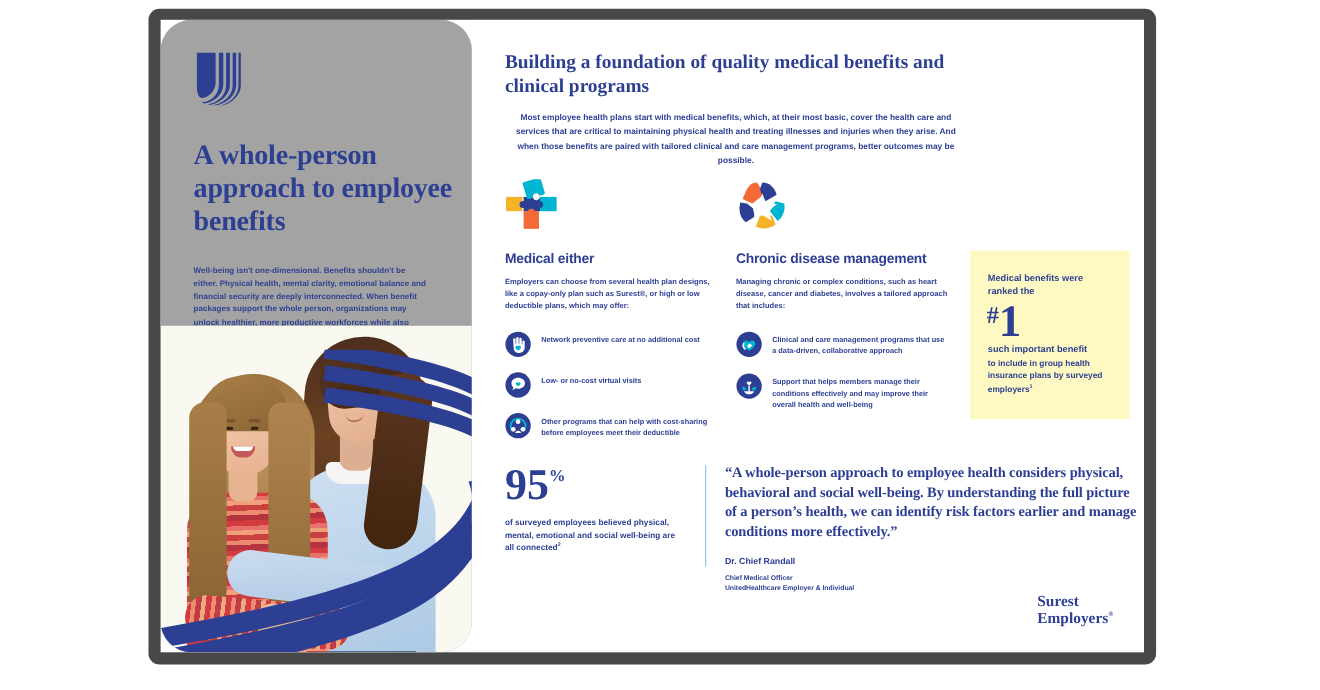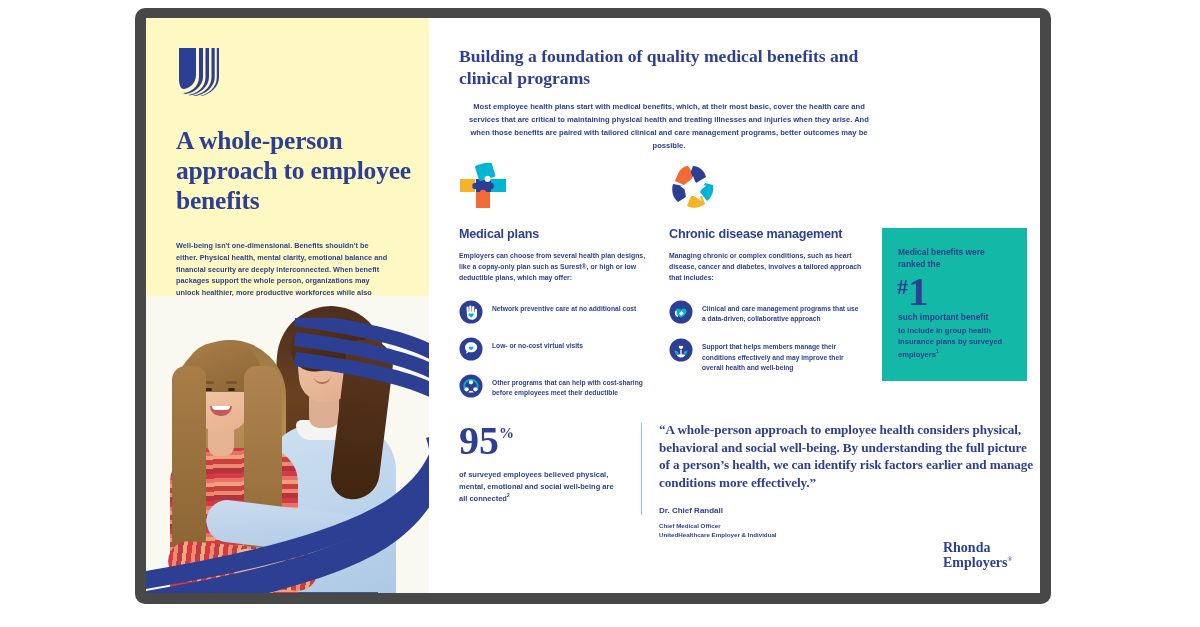--- a/index.html
+++ b/index.html
@@ -19,21 +19,21 @@
     background: #484848;
     border-radius: 10px;
     padding: 10px 11px 11px 11px;
   }
 
   #page { position: relative; width: 100%; height: 100%; background: #ffffff; overflow: hidden; display: flex; }
 
   
   #left-panel {
     position: relative; width: 283px; height: 100%;
-    background: #fef9c3; overflow: hidden; flex: none;
+    background: #a3a3a3; overflow: hidden; flex: none; border-radius: 28px;
   }
 
   #uhc-shield { position: absolute; left: 31px; top: 28px; width: 42px; height: 50px; }
 
   #left-title {
     position: absolute; left: 30px; top: 108px; width: 238px;
     font-family: "Liberation Serif", serif;
     font-weight: bold; font-size: 25.5px; line-height: 1.18;
     color: #2d3f92; letter-spacing: -0.2px;
   }
@@ -131,21 +131,21 @@
   .col-desc { font-size: 6.9px; line-height: 1.62; color: #2d3f92; font-weight: 600; }
 
   .bullets { margin-top: 16px; }
   .bullet { display: flex; align-items: flex-start; margin-bottom: 13px; }
   .bullet-icon { width: 24px; height: 24px; flex: none; margin-right: 9px; }
   .bullet-text { font-size: 6.7px; line-height: 1.6; color: #2d3f92; font-weight: 600; padding-top: 4px; }
 
   
   #callout {
     position: absolute; left: 453px; top: 210px; width: 145px; height: 153px;
-    background: #14b8a6; padding: 18px 14px 0 16px;
+    background: #fef9c3; padding: 18px 14px 0 16px;
   }
   .callout-top { font-size: 8.4px; font-weight: bold; line-height: 1.48; color: #2d3f92; }
   .callout-number {
     font-family: "Liberation Serif", serif; font-weight: bold;
     color: #2d3f92; line-height: 0.9; margin: 2px 0 1px -1px;
     display: flex; align-items: flex-start;
   }
   .callout-hash { font-size: 22px; line-height: 1; padding-top: 3px; }
   .callout-one { font-size: 41px; line-height: 0.92; }
   .callout-mid { font-size: 8.4px; font-weight: bold; color: #2d3f92; margin-top: 1px; }
@@ -256,21 +256,21 @@
             <rect x="17" y="16" width="15" height="13" fill="#2d3f92"></rect>
             <circle cx="24" cy="16" r="3.4" fill="#2d3f92"></circle>
             <circle cx="16.5" cy="23" r="3.2" fill="#2d3f92"></circle>
             <circle cx="31.5" cy="23" r="3.2" fill="#2d3f92"></circle>
             <circle cx="24" cy="30" r="3.2" fill="#f26a35"></circle>
             <g transform="rotate(-17 27 9)">
               <rect x="18" y="0" width="17" height="16" rx="1.5" fill="#00b5d1"></rect>
               <circle cx="26.5" cy="16" r="3.1" fill="#faf9f1"></circle>
             </g>
           </svg>
-          <div class="col-title">Medical plans</div>
+          <div class="col-title">Medical either</div>
           <div class="col-desc">Employers can choose from several health plan designs, like a copay-only plan such as Surest®, or high or low deductible plans, which may offer:</div>
 
           <div class="bullets">
             <div class="bullet">
               <svg class="bullet-icon" viewBox="0 0 24 24">
                 <circle cx="12" cy="12" r="11.5" fill="#2d3f92"></circle>
                 <path d="M7.5 7.5a1.1 1.1 0 0 1 2.2 0v4h.6v-5a1.1 1.1 0 0 1 2.2 0v5h.6v-4.3a1.1 1.1 0 0 1 2.2 0V12h.6v-2.6a1.1 1.1 0 0 1 2.1 0V15c0 3-2.2 4.8-5 4.8s-5-1.6-5-4.3Z" fill="#fff"></path>
                 <path d="M12.1 17.6c-1.5-1-2.6-1.9-2.6-3a1.35 1.35 0 0 1 2.6-.55 1.35 1.35 0 0 1 2.6 .55c0 1.1-1.1 2-2.6 3Z" fill="#00b5d1"></path>
               </svg>
               <div class="bullet-text">Network preventive care at no additional cost</div>
@@ -358,20 +358,20 @@
         <div id="quote-block">
           <div class="quote-text">“A whole-person approach to employee health considers physical, behavioral and social well-being. By understanding the full picture of a person’s health, we can identify risk factors earlier and manage conditions more effectively.”</div>
           <div class="quote-name">Dr. Chief Randall</div>
           <div class="quote-role">
             <div>Chief Medical Officer</div>
             <div>UnitedHealthcare Employer &amp; Individual</div>
           </div>
         </div>
 
         <div id="footer-logo">
-          <div class="logo-text">Rhonda</div>
+          <div class="logo-text">Surest</div>
           <div class="logo-text"><span>Employers</span><span class="logo-reg">®</span></div>
         </div>
 
       </div>
     </div>
   </div>
 </div>
 
 </body></html>

